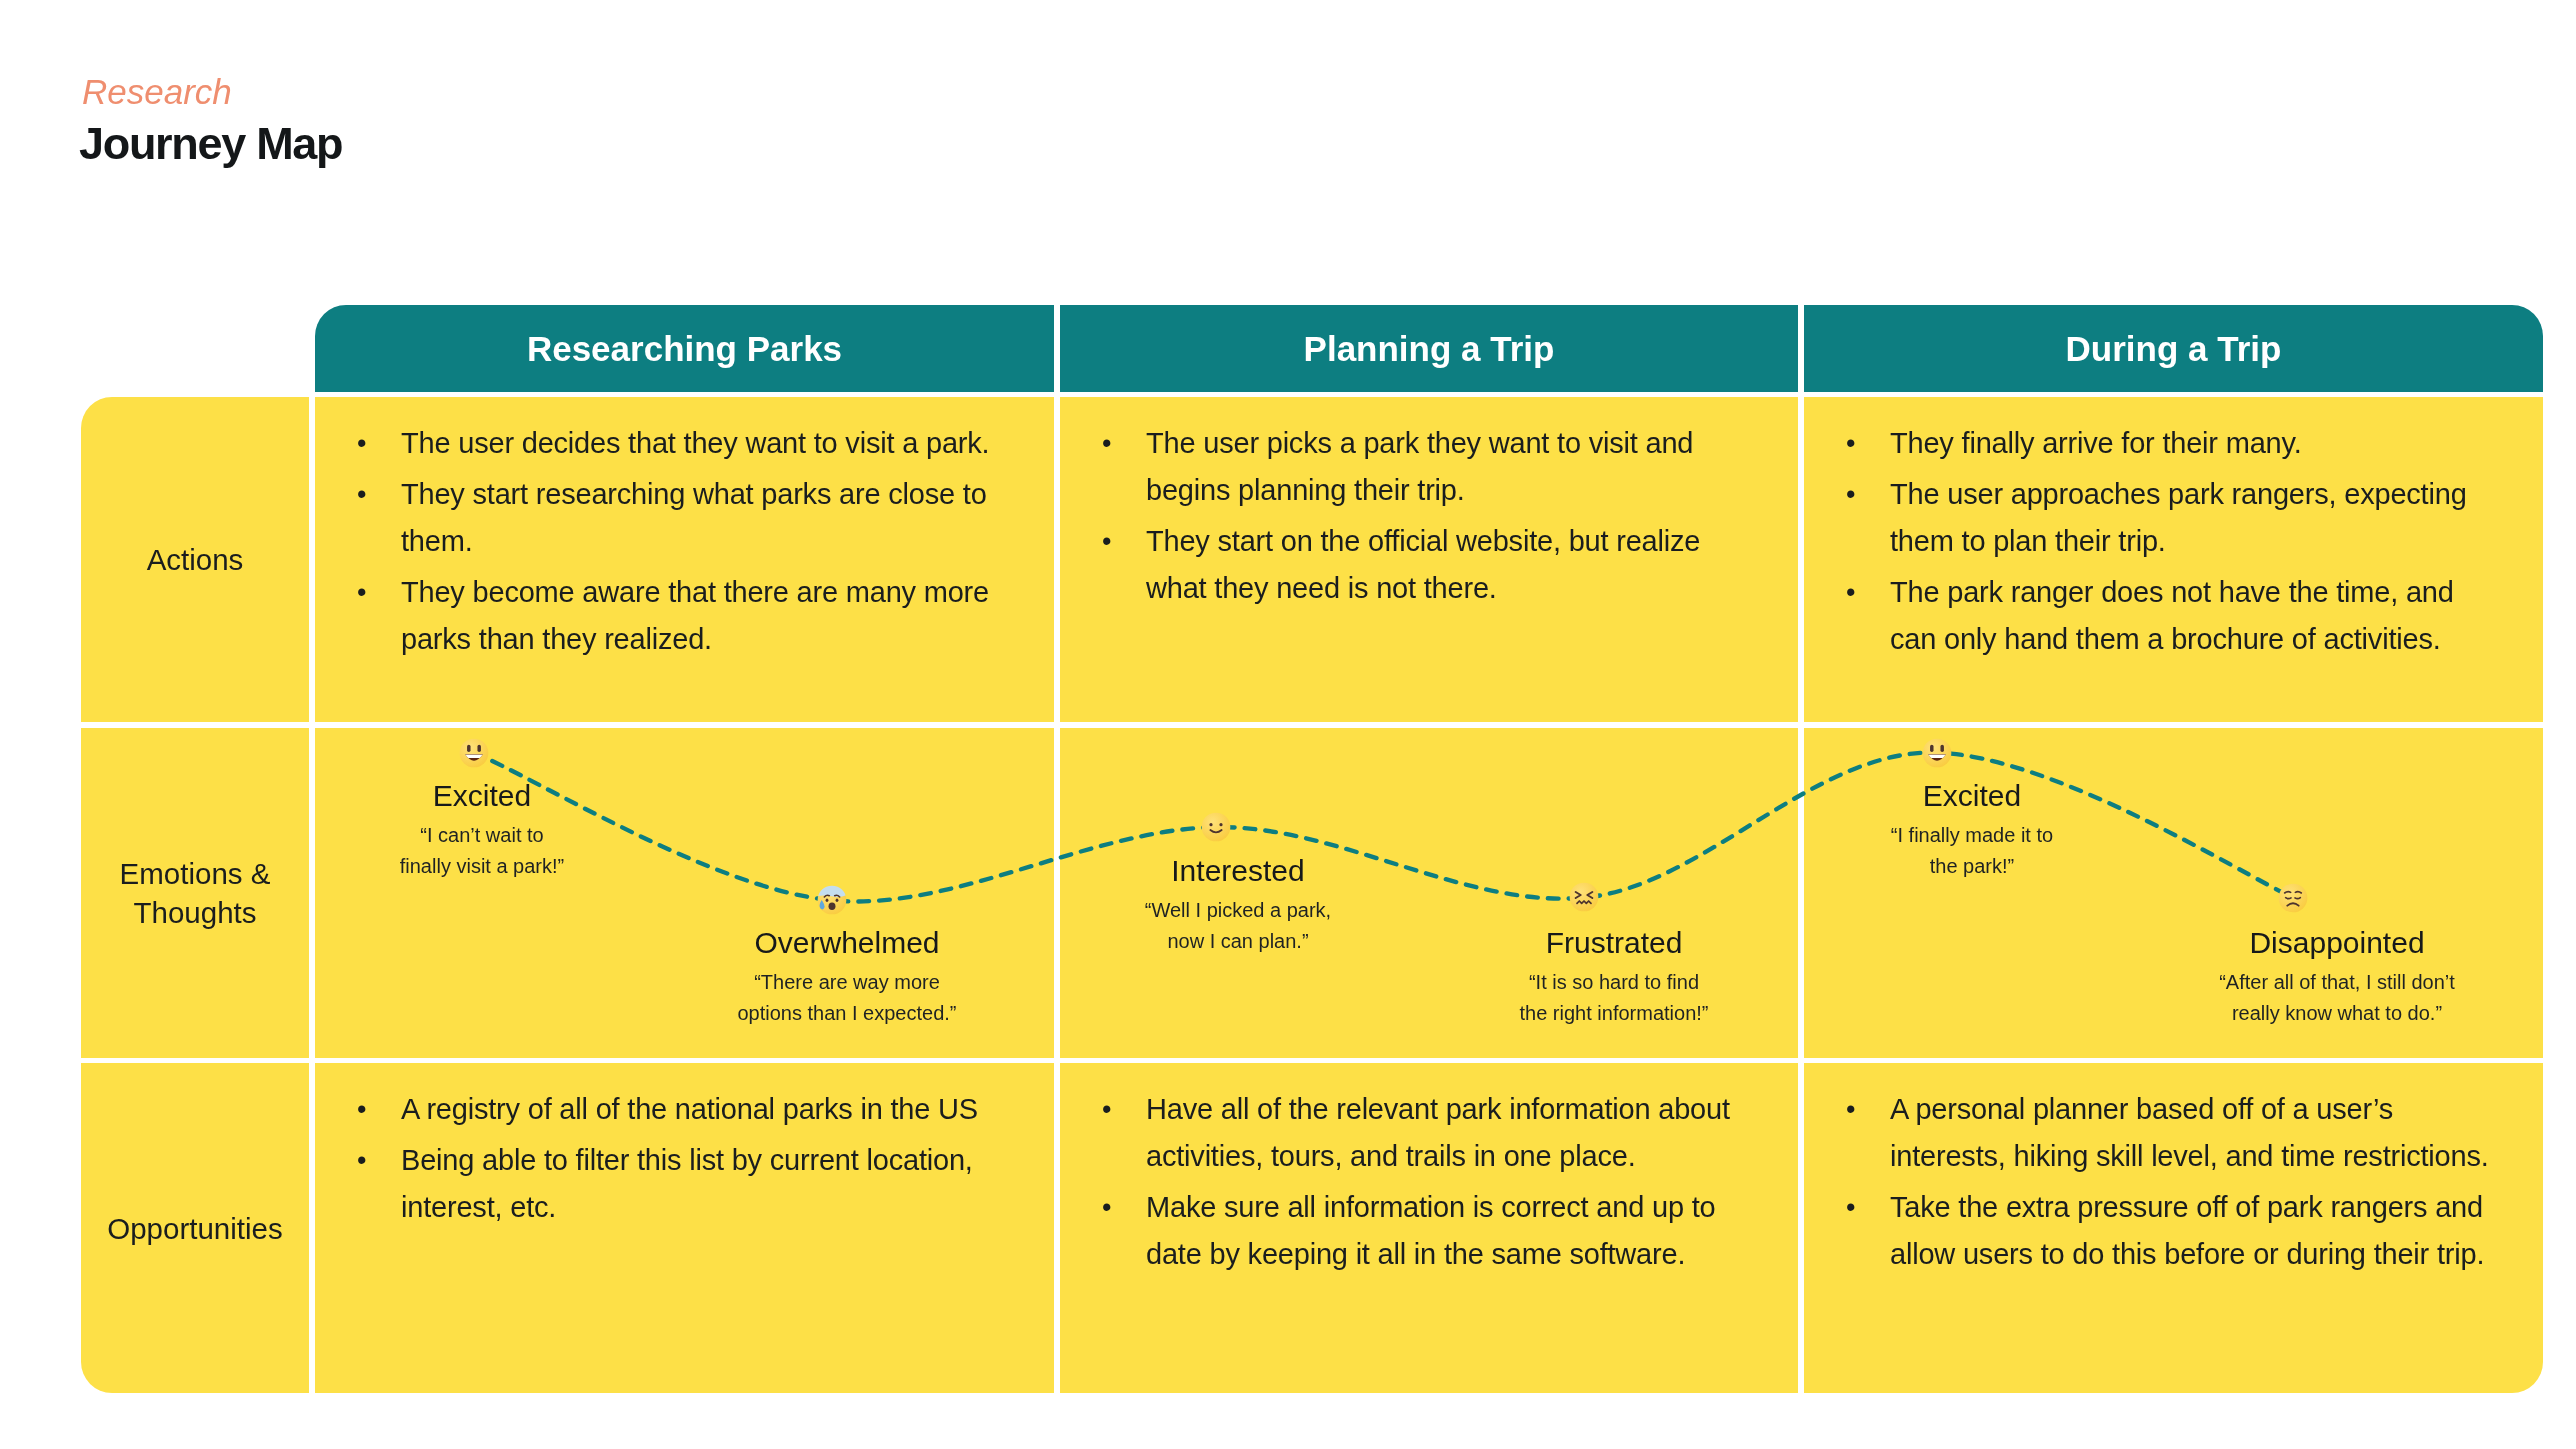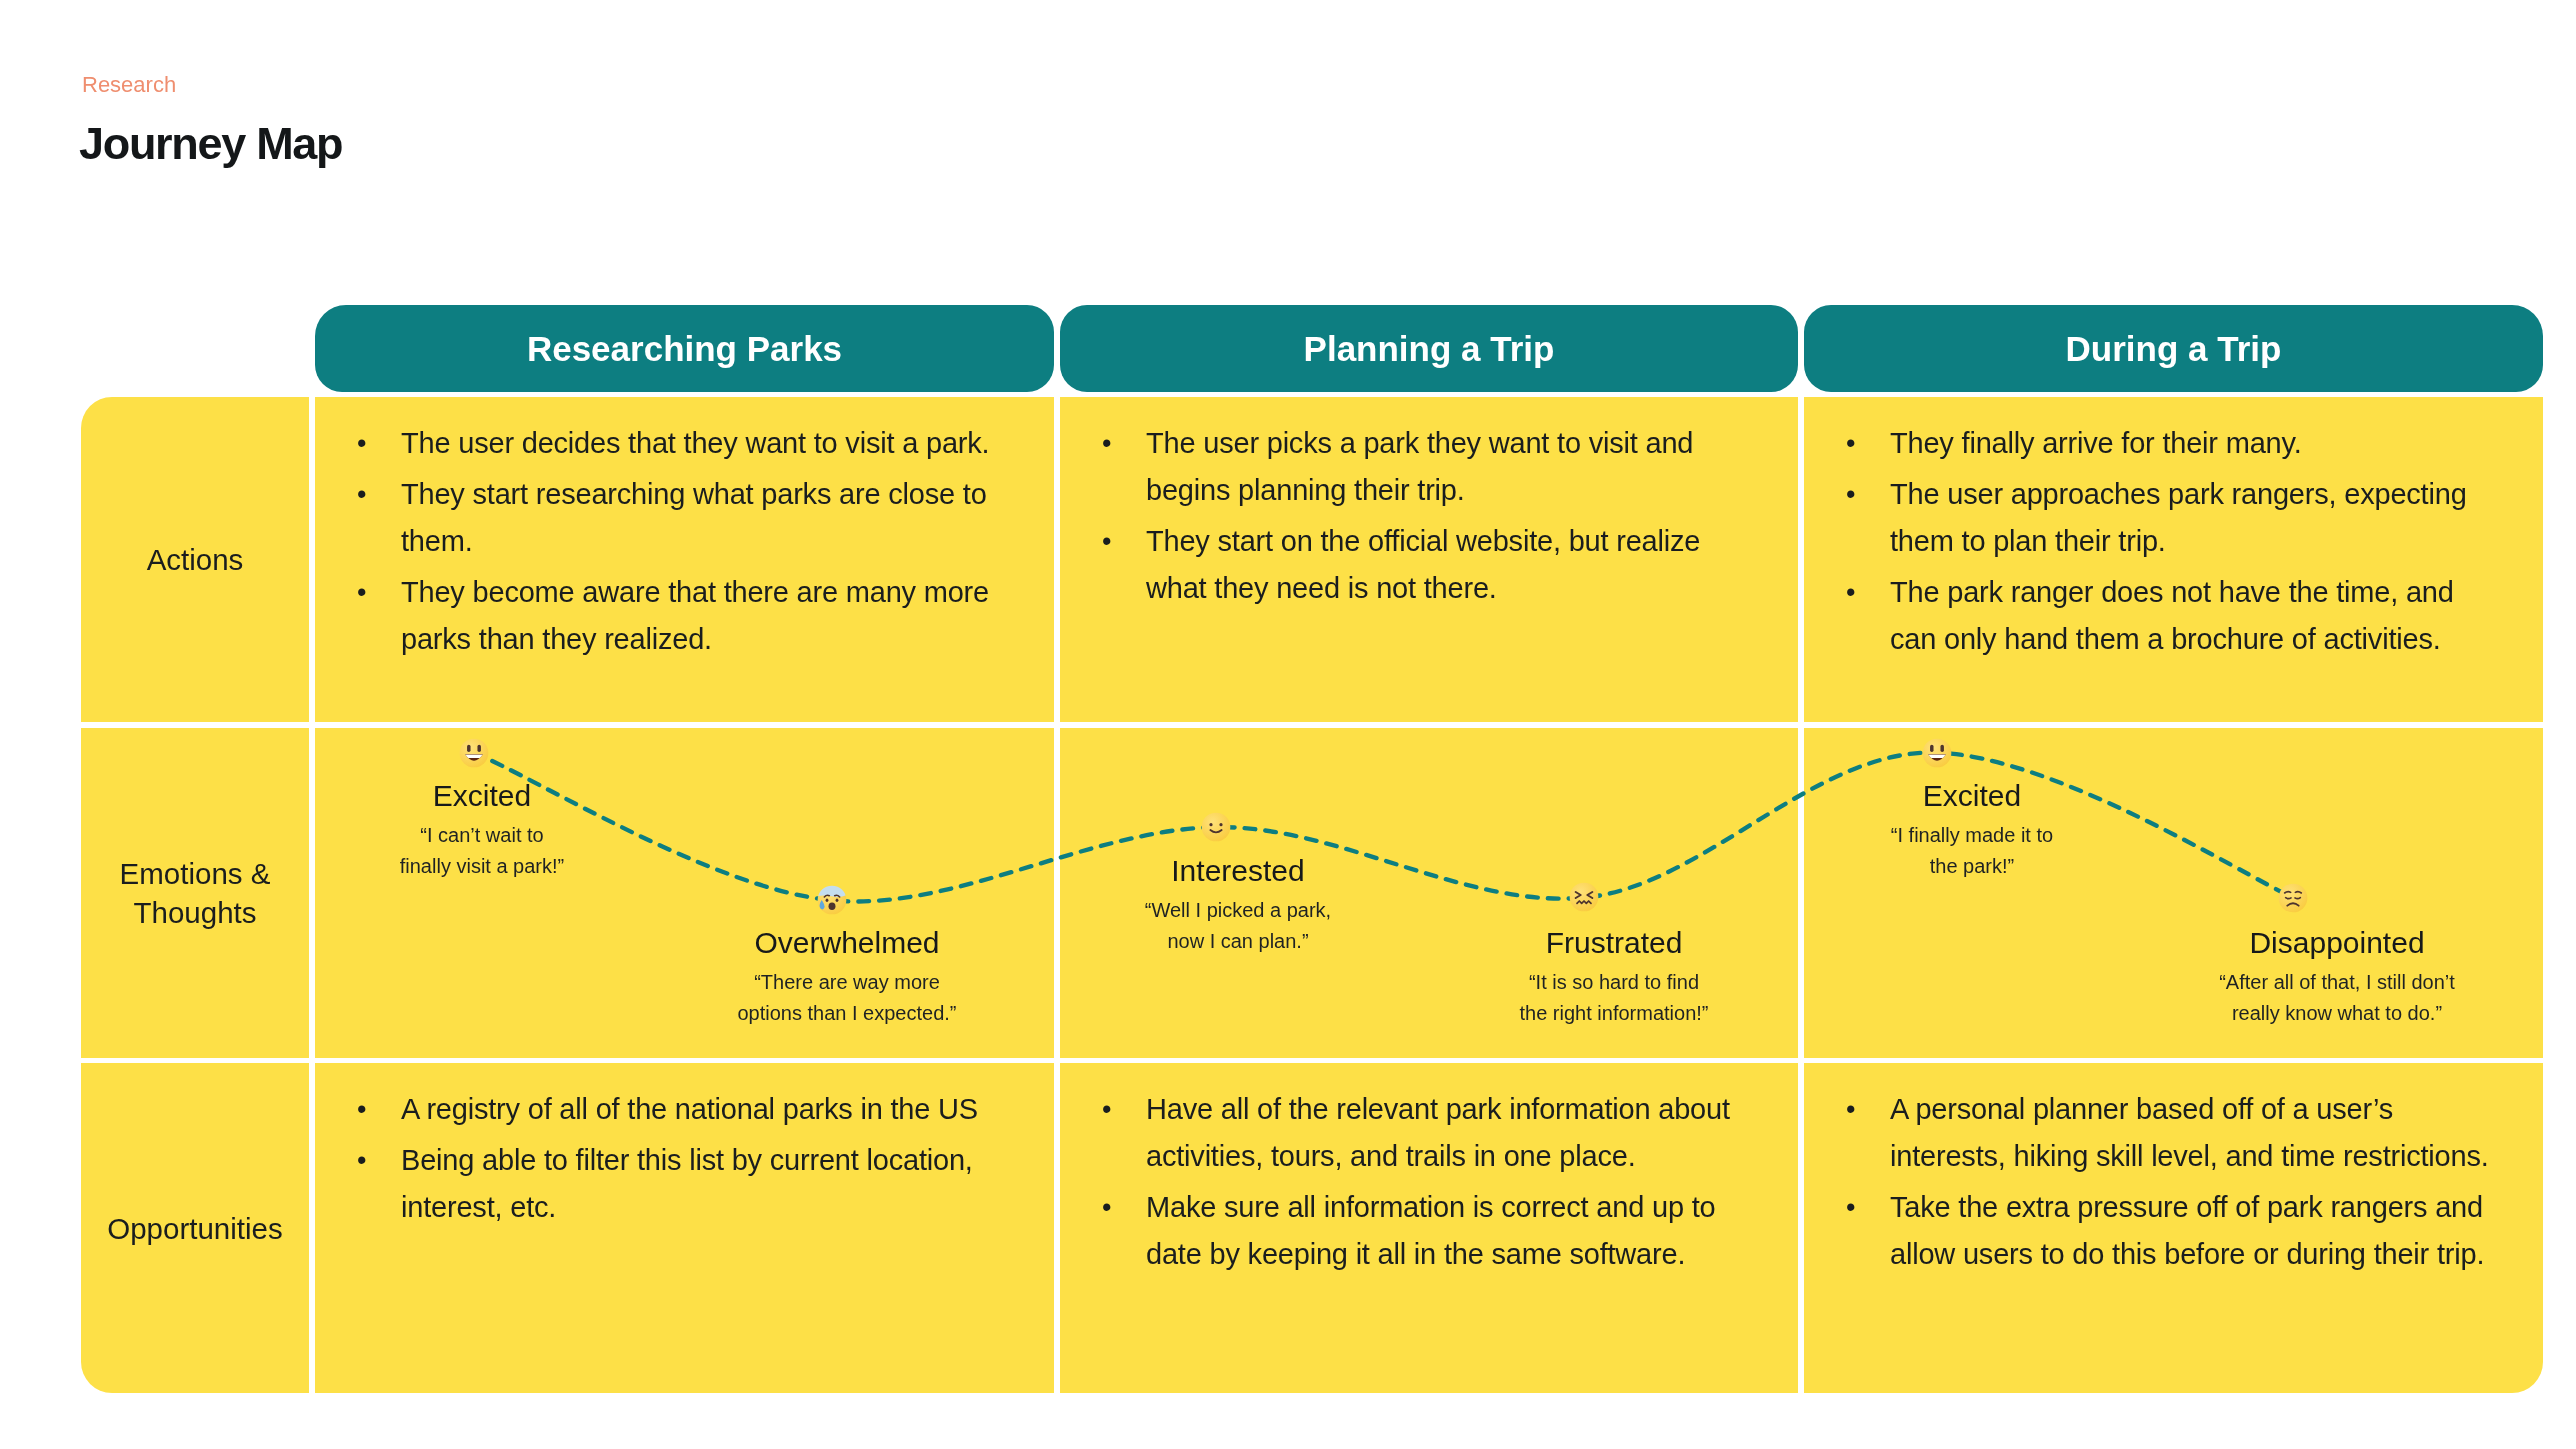--- a/index.html
+++ b/index.html
@@ -1,32 +1,32 @@
 <!DOCTYPE html>
 <html style="font-size:10.7px"><head>
 <meta charset="utf-8">
 <style>
   html,body{margin:0;padding:0;background:#ffffff;}
   .page{position:relative;width:2576px;height:1449px;background:#ffffff;overflow:hidden;
         font-family:"Liberation Sans","DejaVu Sans",sans-serif;color:#1a1d1e;}
 
   
-  .eyebrow{position:absolute;left:82px;top:72px;font-size:22px;line-height:1.15;font-weight:400;}
+  .eyebrow{position:absolute;left:82px;top:72px;font-size:35px;line-height:1.15;font-weight:400;font-style:italic;}
   .title{position:absolute;left:79px;top:119px;font-size:45px;line-height:1.1;font-weight:700;
          letter-spacing:-1.3px;color:#141719;}
 
   
   .grid{position:absolute;left:81px;top:305px;width:2462px;height:852px;display:grid;
         grid-template-columns:228px 739px 738px 739px;
         grid-template-rows:87px 325px 330px 330px;
         gap:5.4px 6px;}
   .cell{background:#fde047;}
   .cell.blank{background:transparent;}
   .hdr{background:var(--teal);display:flex;align-items:center;justify-content:center;
-       color:#ffffff;font-size:35px;font-weight:700;border-radius:27px;}
+       color:#ffffff;font-size:35px;font-weight:700;}
   .hdr.c1{border-top-left-radius:31px;}
   .hdr.c3{border-top-right-radius:31px;}
   .lbl{display:flex;align-items:center;justify-content:center;text-align:center;
        font-size:29.5px;line-height:39px;padding:0 1px;}
   .lbl.r1{border-top-left-radius:31px;}
   .lbl.r3{border-bottom-left-radius:31px;}
   .cell.br{border-bottom-right-radius:31px;}
   .content{padding-top:23px;}
   ul.bullets{margin:0;padding:0 52px 0 42px;list-style:none;}
   ul.bullets li{position:relative;padding-left:44px;margin-bottom:4px;

